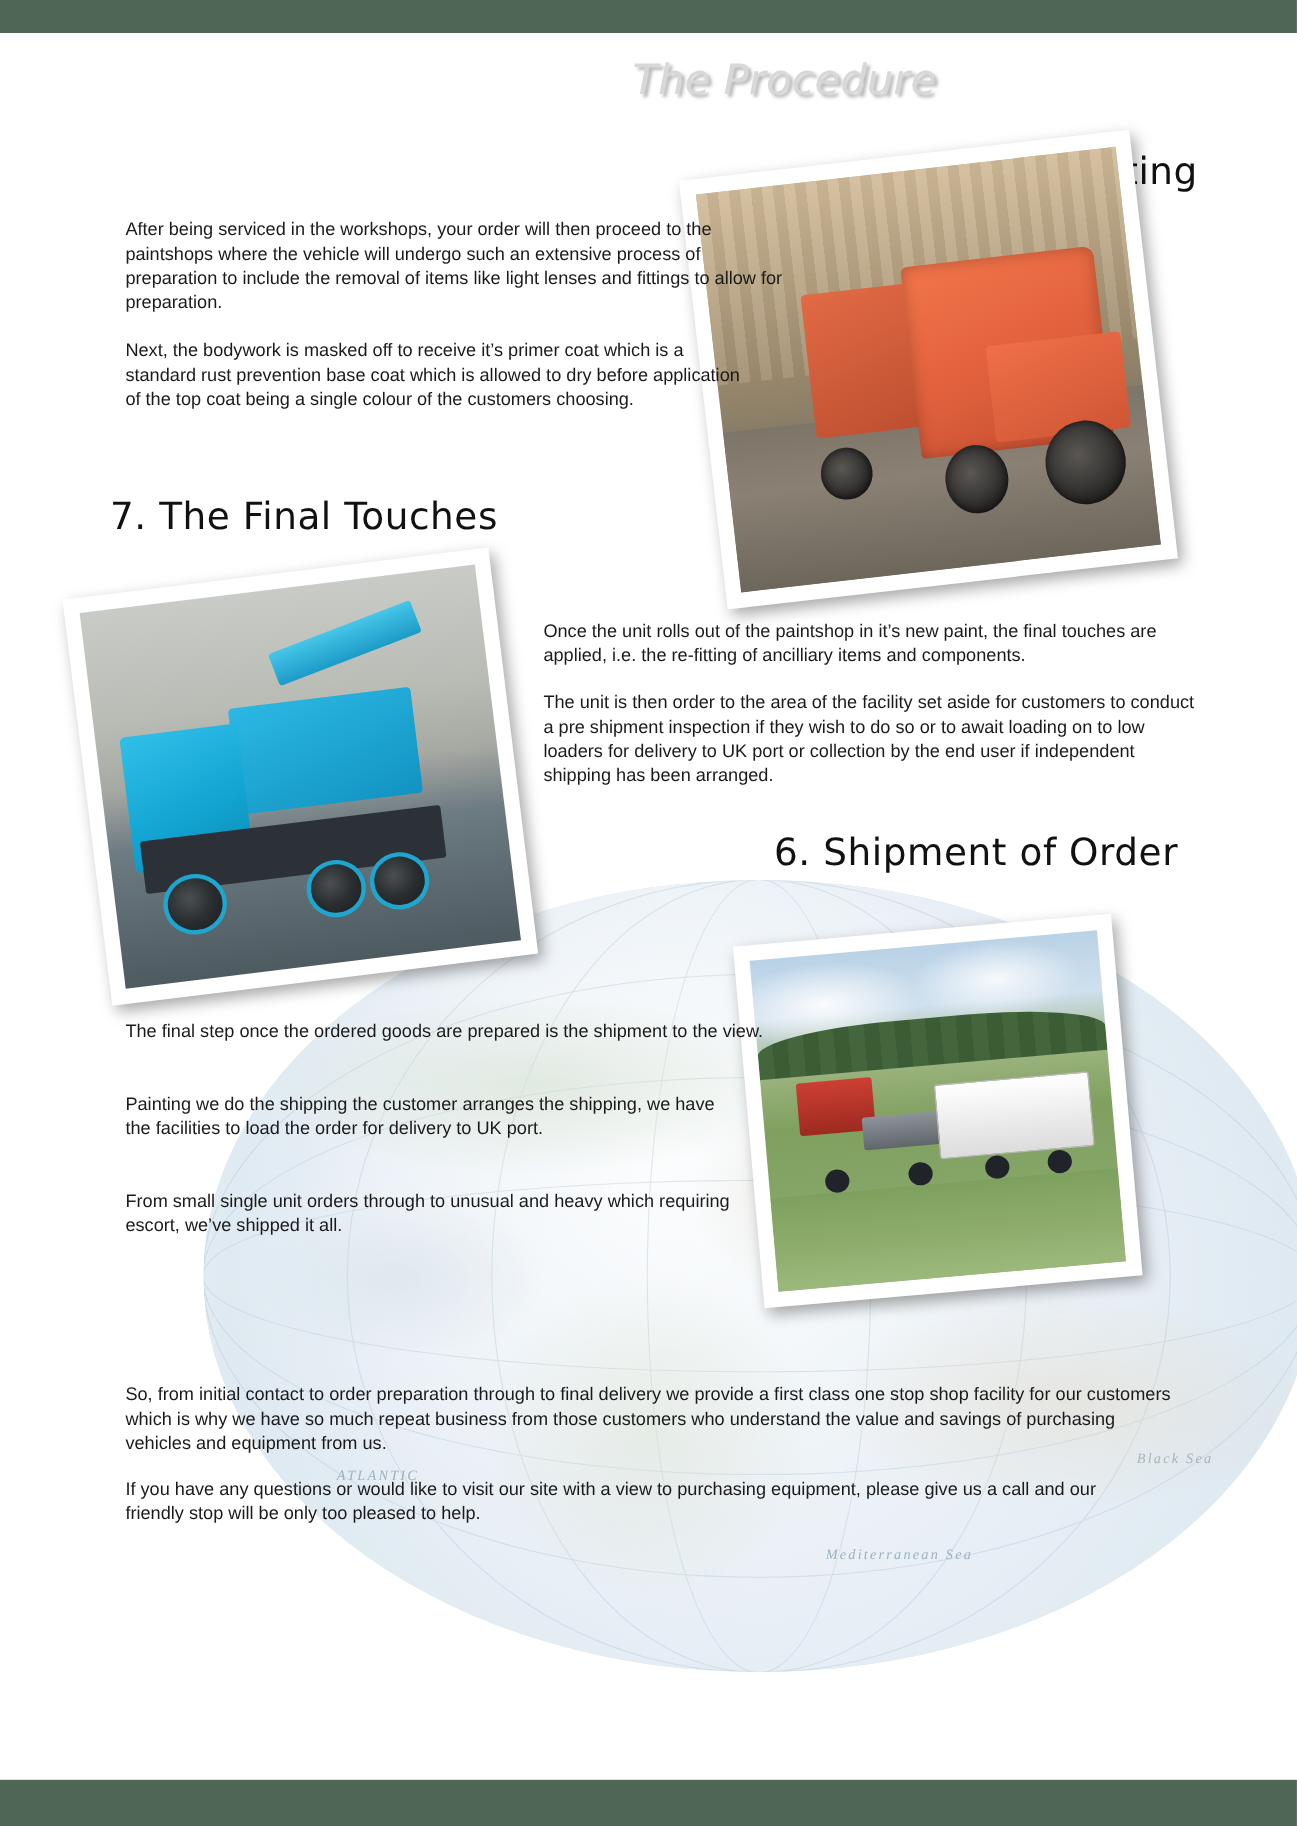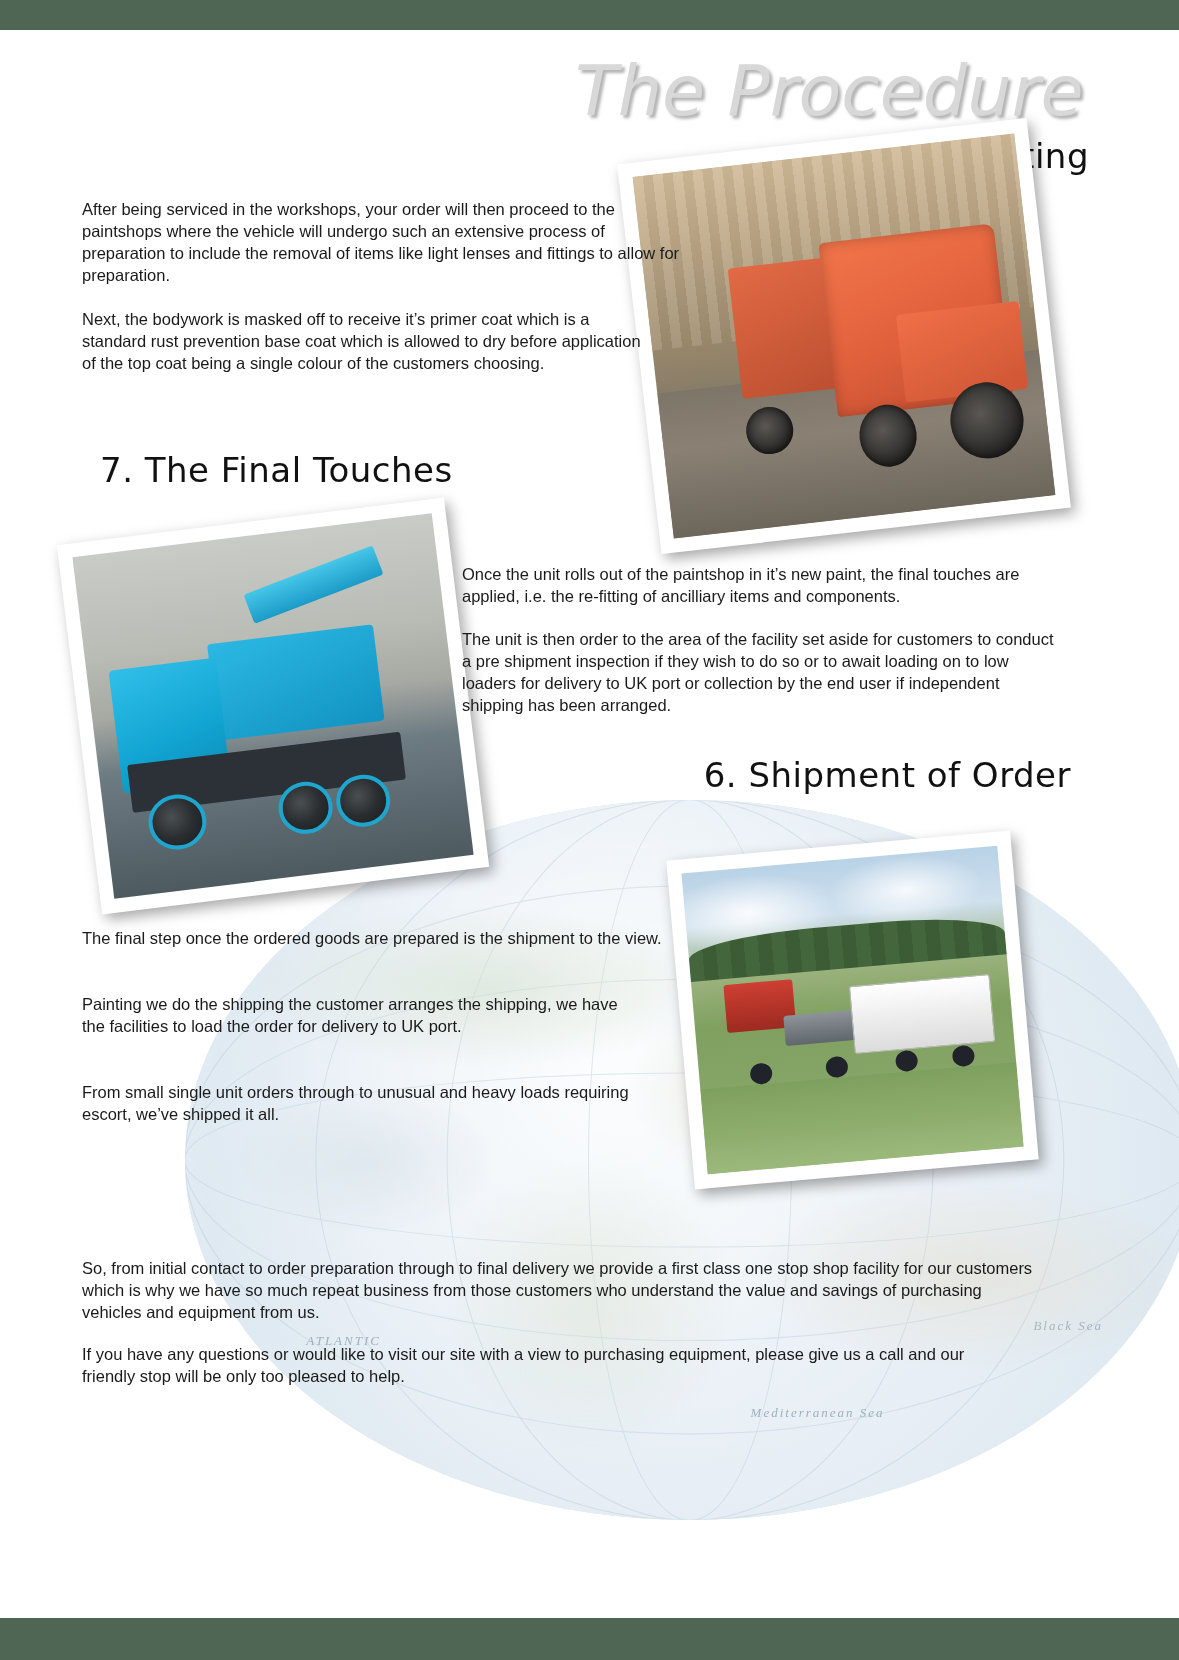--- a/index.html
+++ b/index.html
@@ -98,21 +98,21 @@
     letter-spacing: 1px;
     color: #bfbfbf;
     text-shadow: 2px 2px 2px rgba(120,120,120,0.55);
     white-space: nowrap;
   }
   .header-title {
     position: absolute;
     left: 575px;
     top: 22px;
     font-family: "DejaVu Sans", sans-serif;
-    font-size: 70px;
+    font-size: 38px;
     font-style: italic;
     color: #d8d8d8;
     text-shadow: 3px 3px 3px rgba(130,130,130,0.6);
     white-space: nowrap;
   }
 
   
   .sec-head {
     position: absolute;
     font-family: "DejaVu Sans", sans-serif;
@@ -125,20 +125,21 @@
   #head-final    { left: 100px; top: 450px; }
   #head-shipment { right: 108px; top: 755px; }
 
   
   .para {
     position: absolute;
     font-family: "Liberation Sans", sans-serif;
     font-size: 16.5px;
     line-height: 22px;
     color: #1a1a1a;
+    margin-left: 32px;
   }
 
   #p-paint-1 { left: 82px; top: 198px; width: 600px; }
   #p-paint-2 { left: 82px; top: 308px; width: 570px; }
 
   #p-final-1 { left: 462px; top: 563px; width: 600px; }
   #p-final-2 { left: 462px; top: 628px; width: 600px; }
 
   #p-ship-1 { left: 82px; top: 927px; width: 585px; }
   #p-ship-2 { left: 82px; top: 993px; width: 545px; }
@@ -366,16 +367,16 @@
     <div class="lorry lorry-white"></div>
     <div class="small-wheel" style="left:16%"></div>
     <div class="small-wheel" style="left:40%"></div>
     <div class="small-wheel" style="left:62%"></div>
     <div class="small-wheel" style="left:80%"></div>
   </div>
 </div>
 
 <div class="para" id="p-ship-1">The final step once the ordered goods are prepared is the shipment to the view.</div>
 <div class="para" id="p-ship-2">Painting we do the shipping the customer arranges the shipping, we have the facilities to load the order for delivery to UK port.</div>
-<div class="para" id="p-ship-3">From small single unit orders through to unusual and heavy loads requiring escort, we’ve shipped it all.</div>
+<div class="para" id="p-ship-3">From small single unit orders through to unusual and heavy which requiring escort, we’ve shipped it all.</div>
 
 <div class="para" id="p-close-1">So, from initial contact to order preparation through to final delivery we provide a first class one stop shop facility for our customers which is why we have so much repeat business from those customers who understand the value and savings of purchasing vehicles and equipment from us.</div>
 <div class="para" id="p-close-2">If you have any questions or would like to visit our site with a view to purchasing equipment, please give us a call and our friendly stop will be only too pleased to help.</div>
 
 </body></html>

